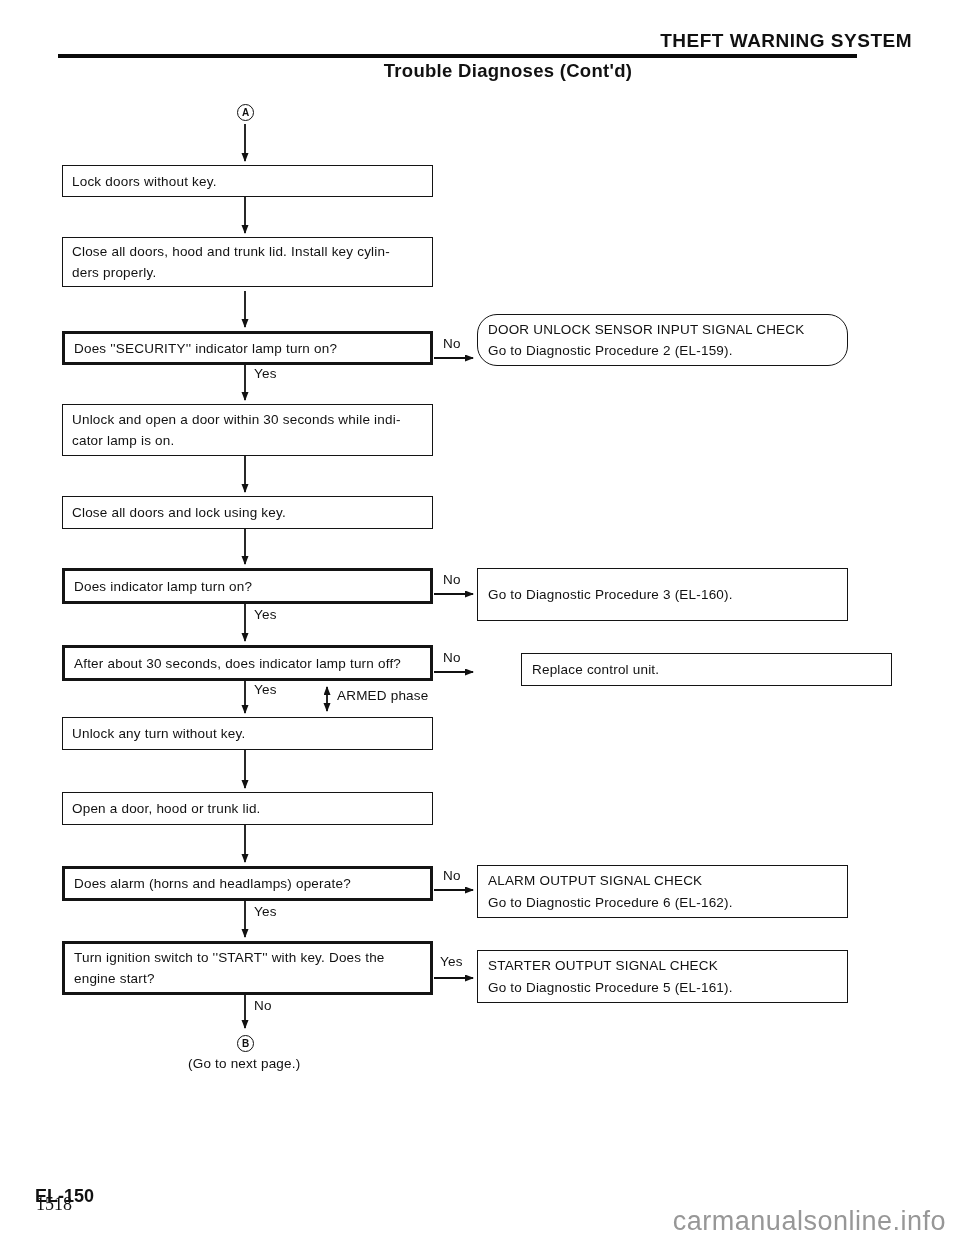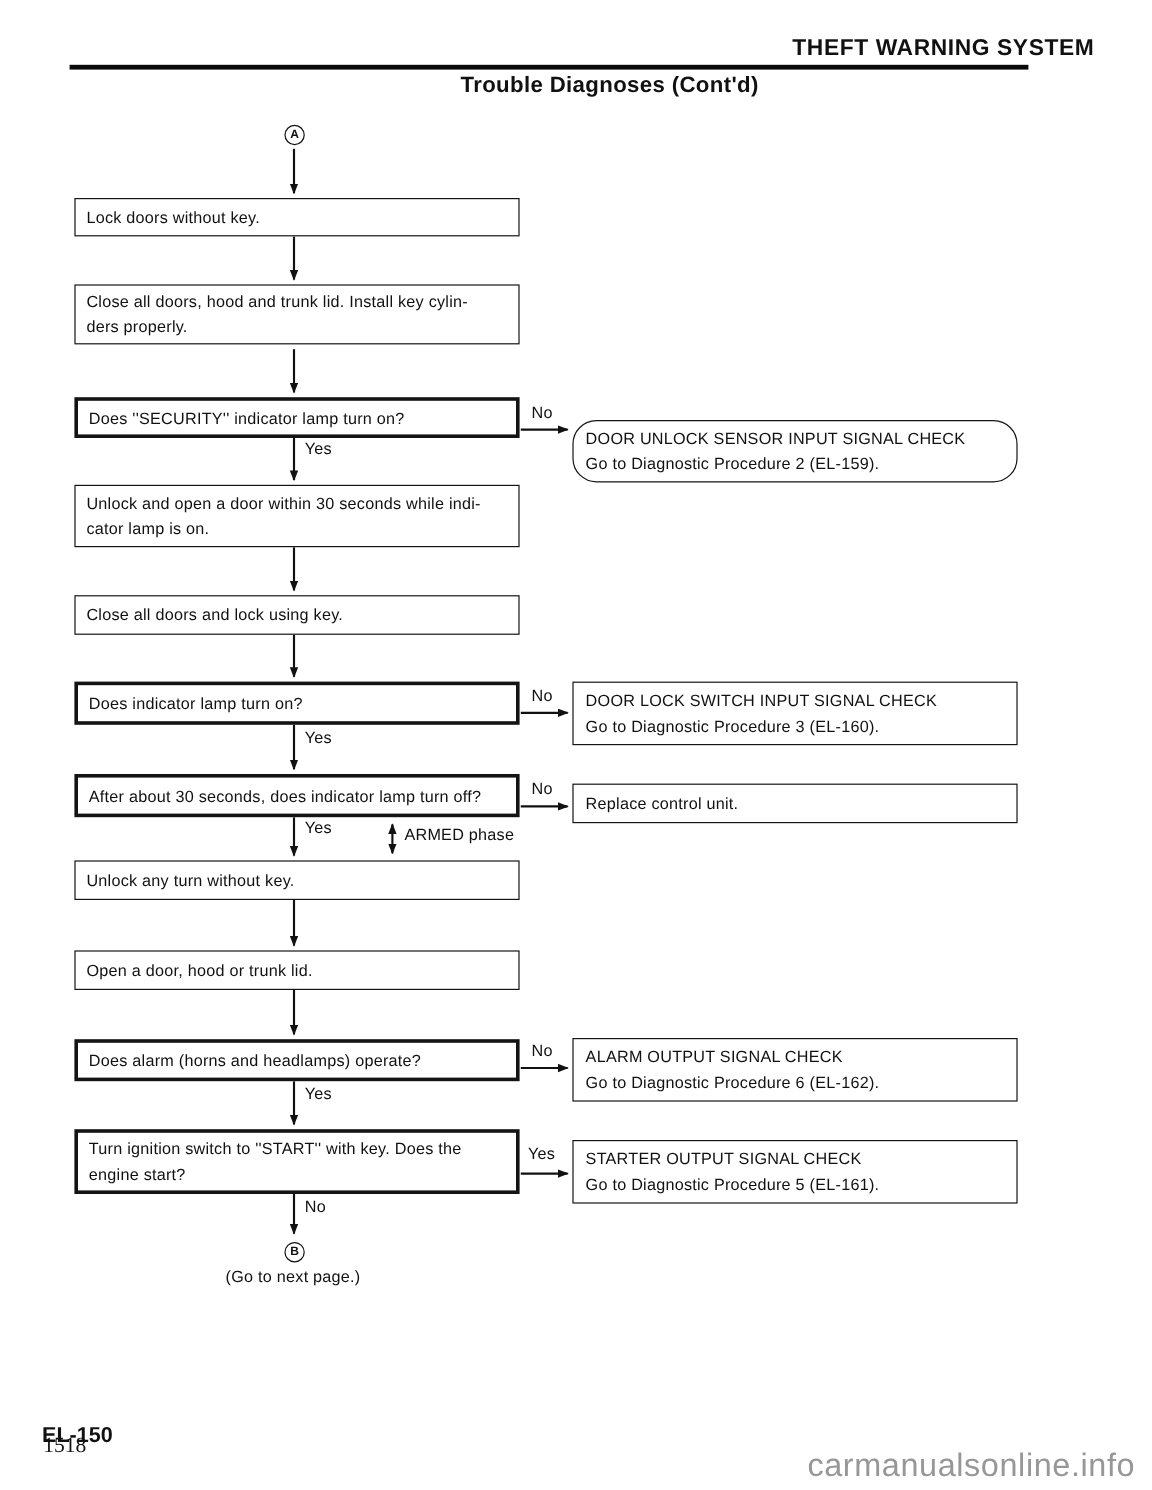--- a/index.html
+++ b/index.html
@@ -87,29 +87,28 @@
 cator lamp is on.</div>
 <div class="box" style="top:496px;height:33px;">Close all doors and lock using key.</div>
 <div class="box decision" style="top:568px;height:36px;">Does indicator lamp turn on?</div>
 <div class="box decision" style="top:645px;height:36px;">After about 30 seconds, does indicator lamp turn off?</div>
 <div class="box" style="top:717px;height:33px;">Unlock any turn without key.</div>
 <div class="box" style="top:792px;height:33px;">Open a door, hood or trunk lid.</div>
 <div class="box decision" style="top:866px;height:35px;">Does alarm (horns and headlamps) operate?</div>
 <div class="box decision" style="top:941px;height:54px;">Turn ignition switch to ''START'' with key. Does the
 engine start?</div>
 
-<div class="rbox" style="top:350px;height:52px;border-radius:20px;">
+<div class="rbox" style="top:314px;height:52px;border-radius:20px;">
   <div>DOOR UNLOCK SENSOR INPUT SIGNAL CHECK</div>
   <div>Go to Diagnostic Procedure 2 (EL-159).</div>
 </div>
 <div class="rbox" style="top:568px;height:53px;">
-  <div>DOOR LOCK SWITCH INPUT SIGNAL CHECK</div>
   <div>Go to Diagnostic Procedure 3 (EL-160).</div>
 </div>
-<div class="rbox" style="top:653px;height:33px;">
+<div class="rbox" style="top:653px;height:33px;margin-left:44px;">
   <div>Replace control unit.</div>
 </div>
 <div class="rbox" style="top:865px;height:53px;">
   <div>ALARM OUTPUT SIGNAL CHECK</div>
   <div>Go to Diagnostic Procedure 6 (EL-162).</div>
 </div>
 <div class="rbox" style="top:950px;height:53px;">
   <div>STARTER OUTPUT SIGNAL CHECK</div>
   <div>Go to Diagnostic Procedure 5 (EL-161).</div>
 </div>

